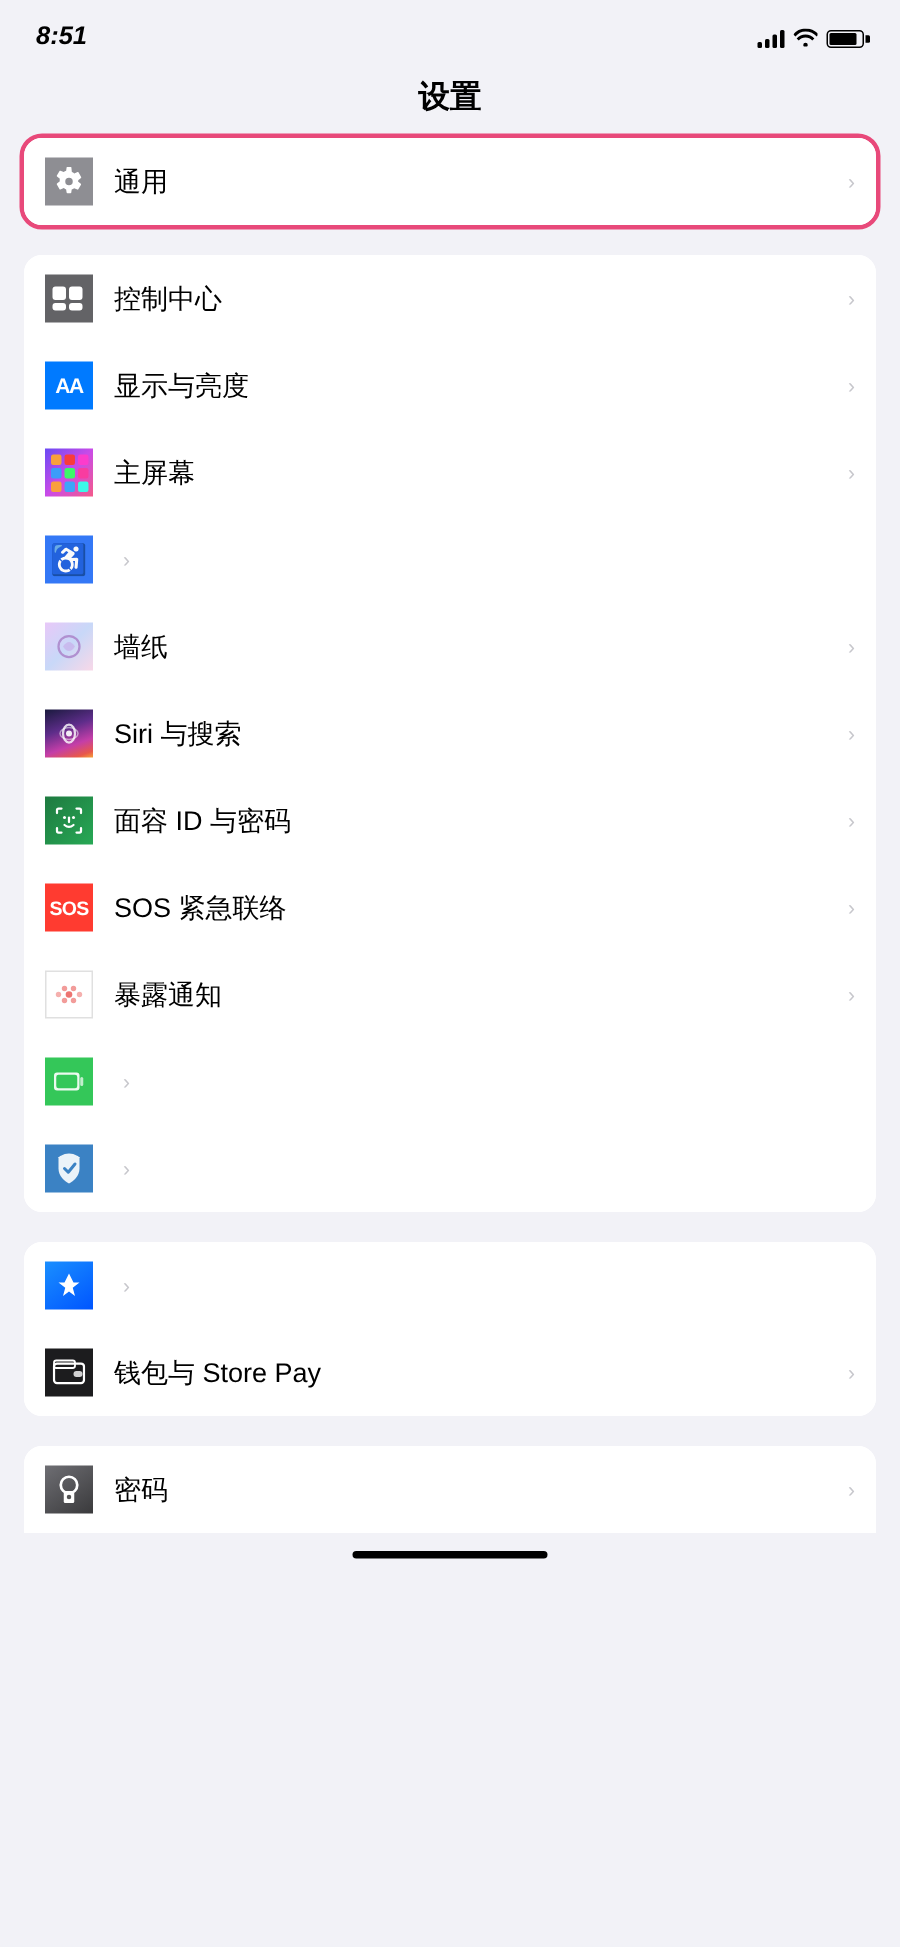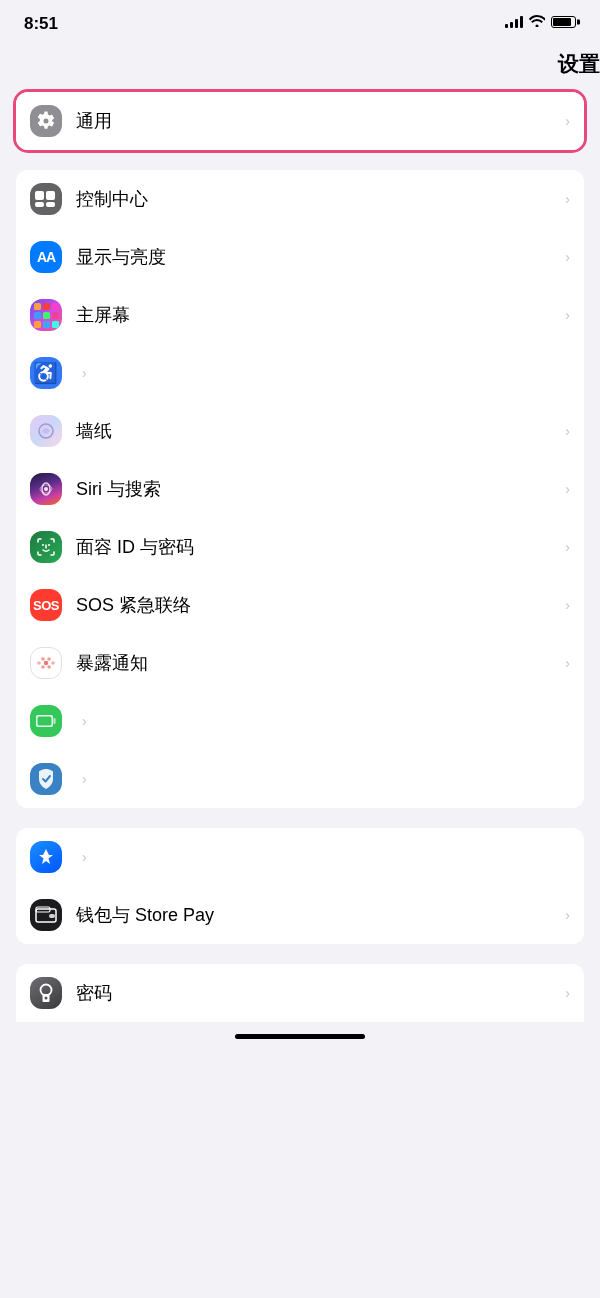--- a/index.html
+++ b/index.html
@@ -9,23 +9,24 @@
       min-height: 1298px;
       background: #f2f2f7;
       font-family: -apple-system, "PingFang SC", "Helvetica Neue", sans-serif;
       overflow-x: hidden;
     }
 
     
     .status-bar {
       display: flex;
       justify-content: space-between;
-      align-items: flex-start;
+      align-items: flex-end;
       padding: 14px 24px 8px 24px;
       background: #f2f2f7;
+      font-style: italic;
     }
     .status-time {
       font-size: 17px;
       font-weight: 600;
       color: #000;
     }
     .status-icons {
       display: flex;
       align-items: center;
       gap: 6px;
@@ -68,21 +69,21 @@
     }
     .battery-fill {
       background: #000;
       border-radius: 1px;
       height: 100%;
       width: 85%;
     }
 
     
     .page-title {
-      text-align: right;
+      text-align: center;
       font-size: 21px;
       font-weight: 700;
       color: #000;
       padding: 8px 0 14px 0;
       background: #f2f2f7;
     }
 
     
     .section {
       background: #fff;
@@ -110,21 +111,21 @@
       bottom: 0;
       left: 58px;
       right: 0;
       height: 0.5px;
       background: #c6c6c8;
     }
 
     .row-icon {
       width: 32px;
       height: 32px;
-      border-radius: 12px;
+      border-radius: 0;
       margin-right: 14px;
       flex-shrink: 0;
       display: flex;
       align-items: center;
       justify-content: center;
       font-size: 18px;
       color: #fff;
       overflow: hidden;
     }
 

